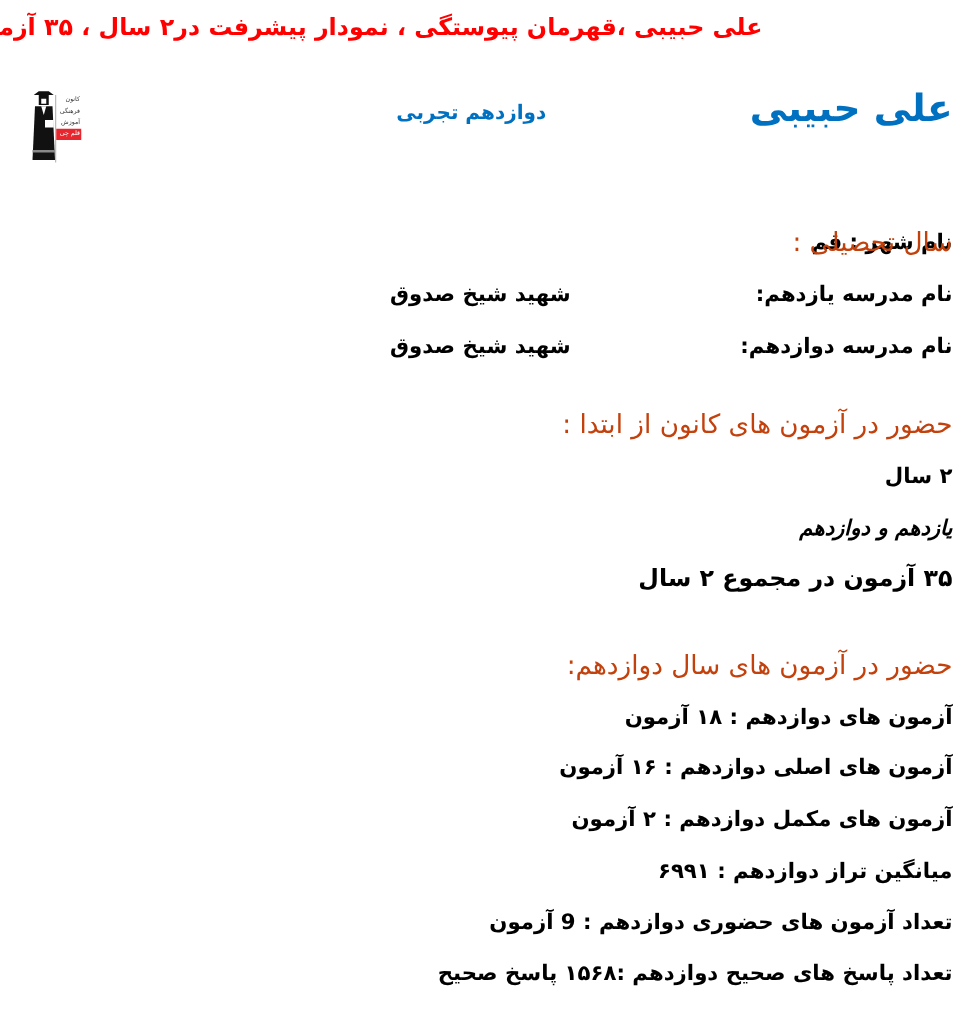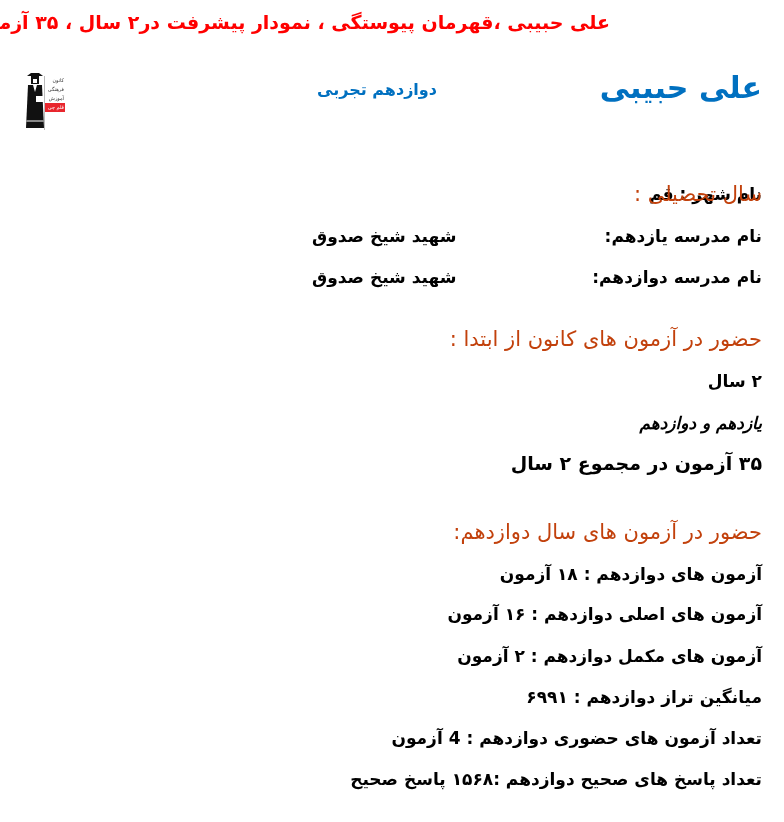--- a/index.html
+++ b/index.html
@@ -137,14 +137,14 @@
 <div class="abs rtl row-red" style="top:327px;">حضور در آزمون های کانون از ابتدا :</div>
 <div class="abs rtl row-black" style="top:368px;">۲ سال</div>
 <div class="abs rtl row-black" style="top:410px;font-style:italic;">یازدهم و دوازدهم</div>
 <div class="abs rtl row-black big" style="top:450px;text-align:center;">۳۵ آزمون در مجموع ۲ سال</div>
 
 <div class="abs rtl row-red" style="top:520px;margin-left:31px;">حضور در آزمون های سال دوازدهم:</div>
 <div class="abs rtl row-black" style="top:561px;">آزمون های دوازدهم : ۱۸ آزمون</div>
 <div class="abs rtl row-black" style="top:601px;">آزمون های اصلی دوازدهم : ۱۶ آزمون</div>
 <div class="abs rtl row-black" style="top:643px;">آزمون های مکمل دوازدهم : ۲ آزمون</div>
 <div class="abs rtl row-black" style="top:684px;">میانگین تراز دوازدهم : ۶۹۹۱</div>
-<div class="abs rtl row-black" style="top:725px;">تعداد آزمون های حضوری دوازدهم : 4 آزمون</div>
+<div class="abs rtl row-black" style="top:725px;">تعداد آزمون های حضوری دوازدهم : 9 آزمون</div>
 <div class="abs rtl row-black" style="top:766px;">تعداد پاسخ های صحیح دوازدهم :۱۵۶۸ پاسخ صحیح</div>
 
 </body></html>

